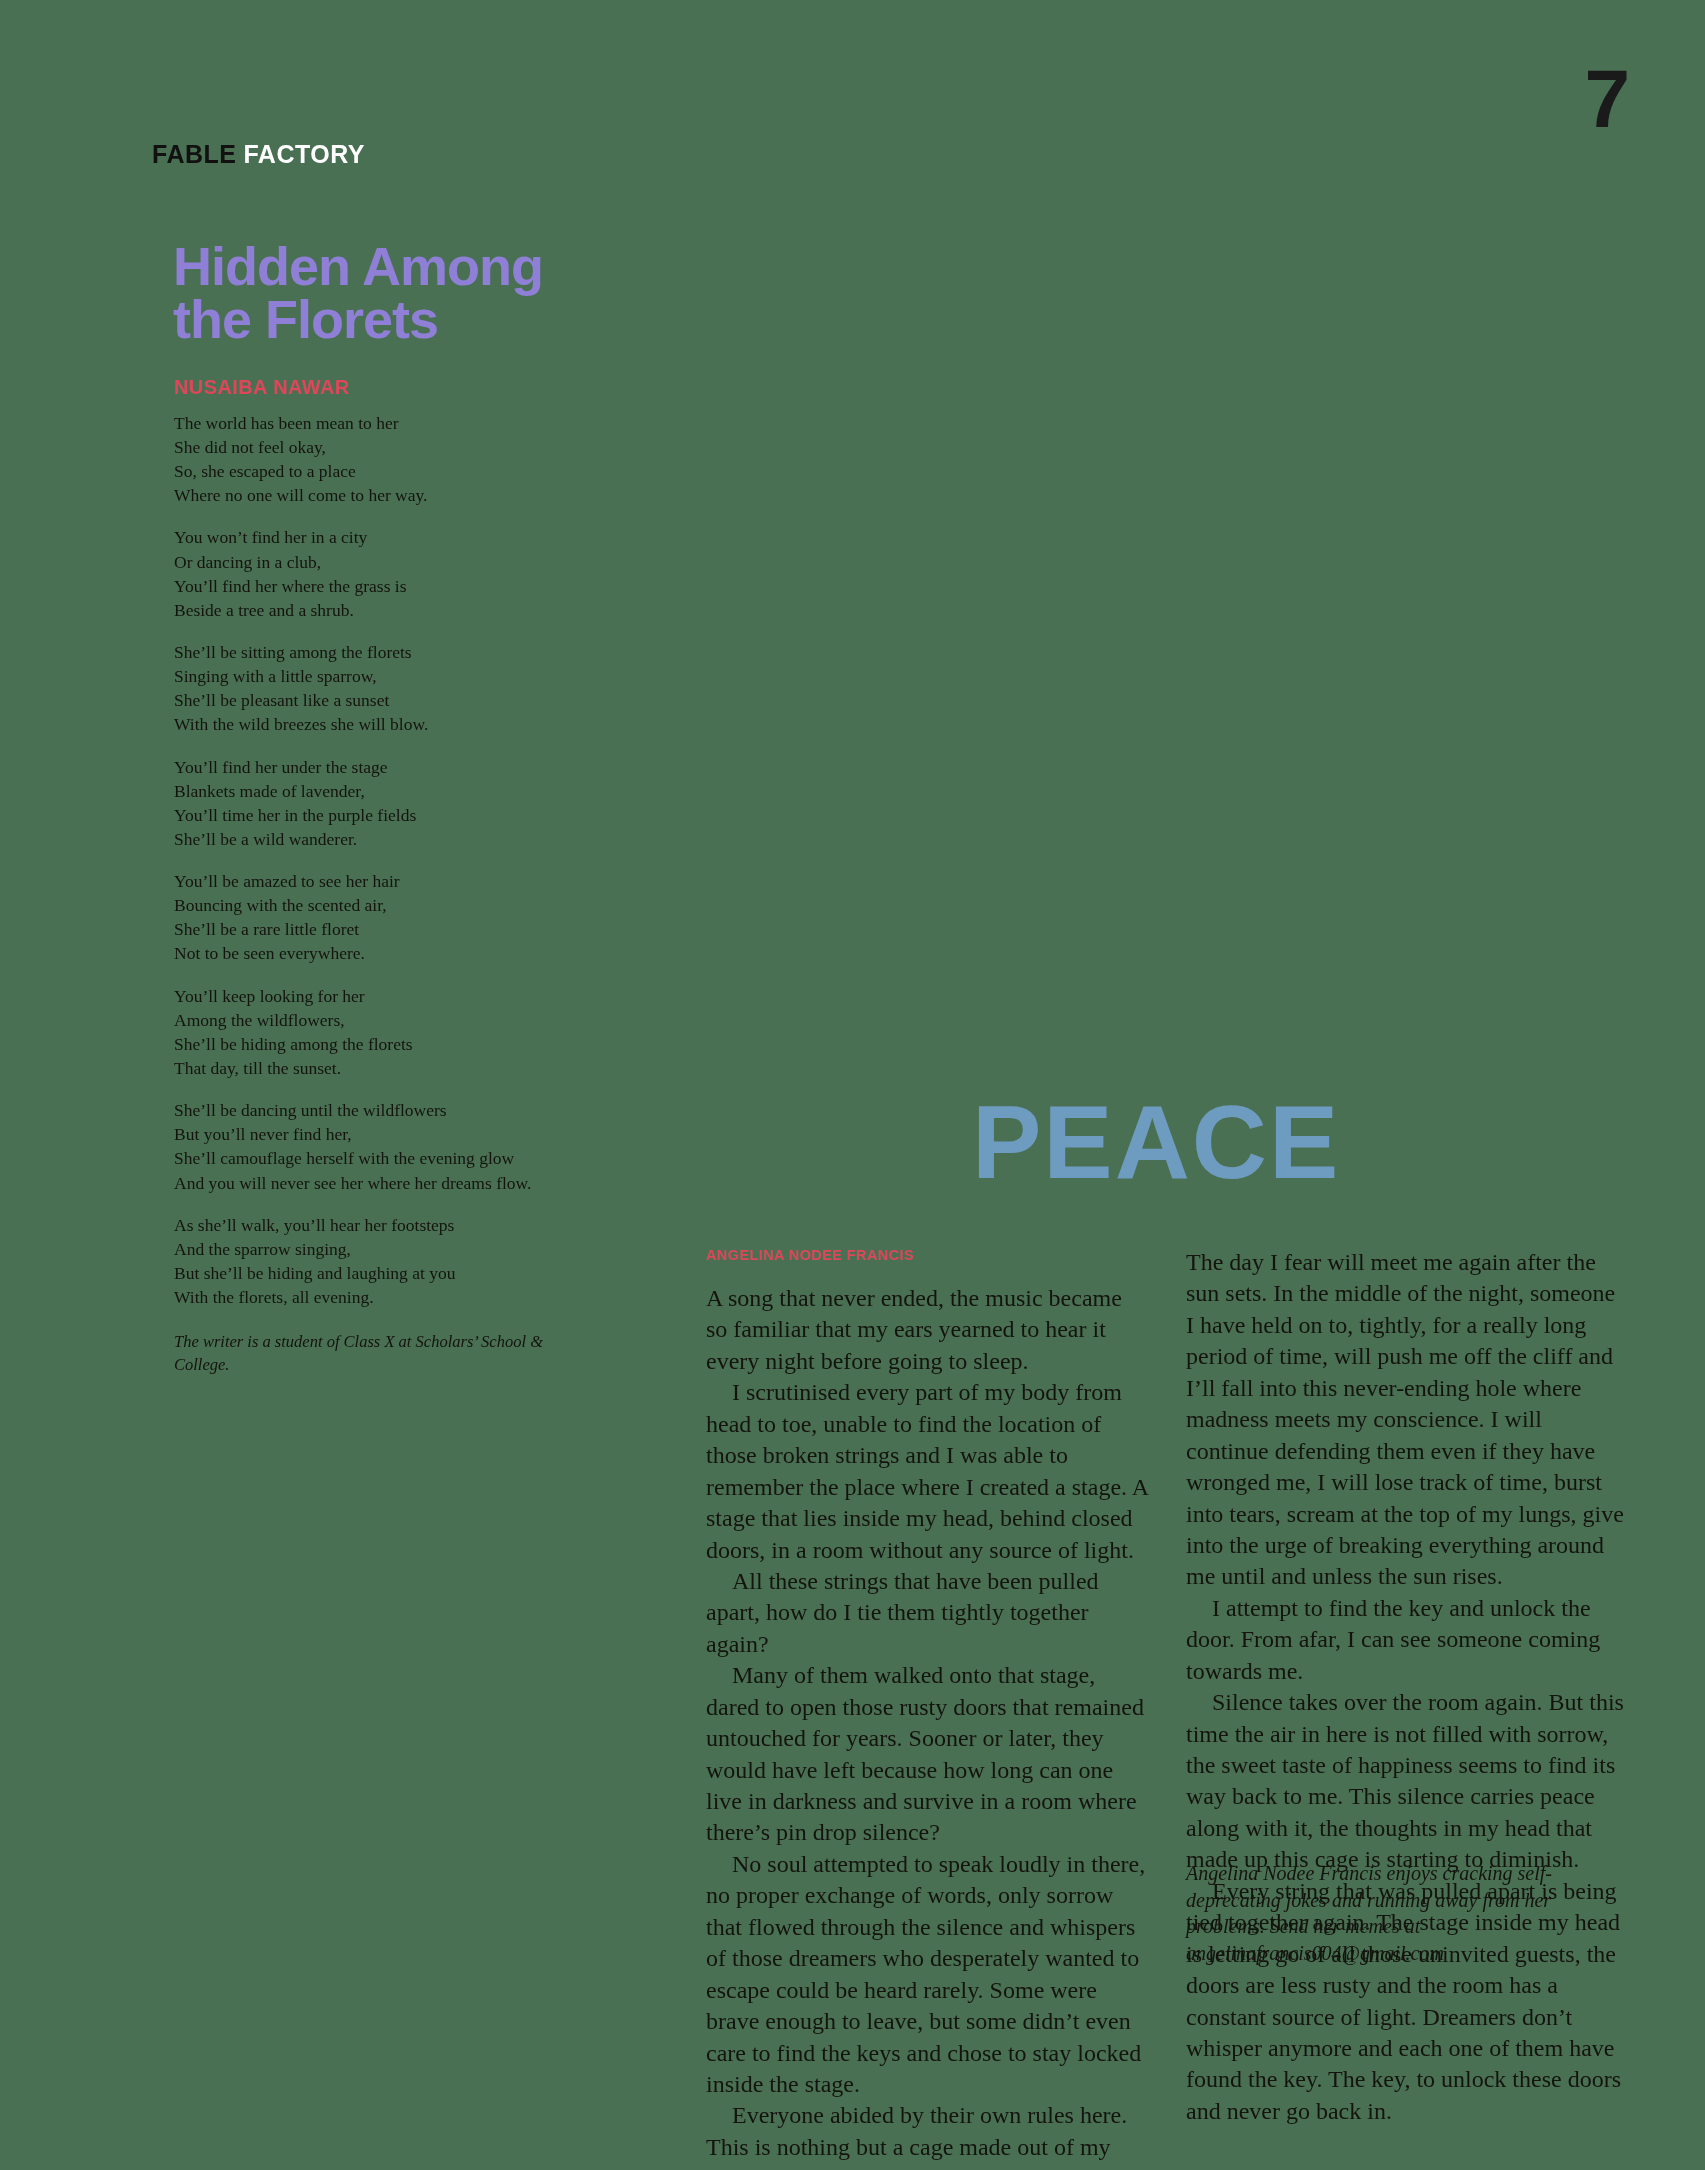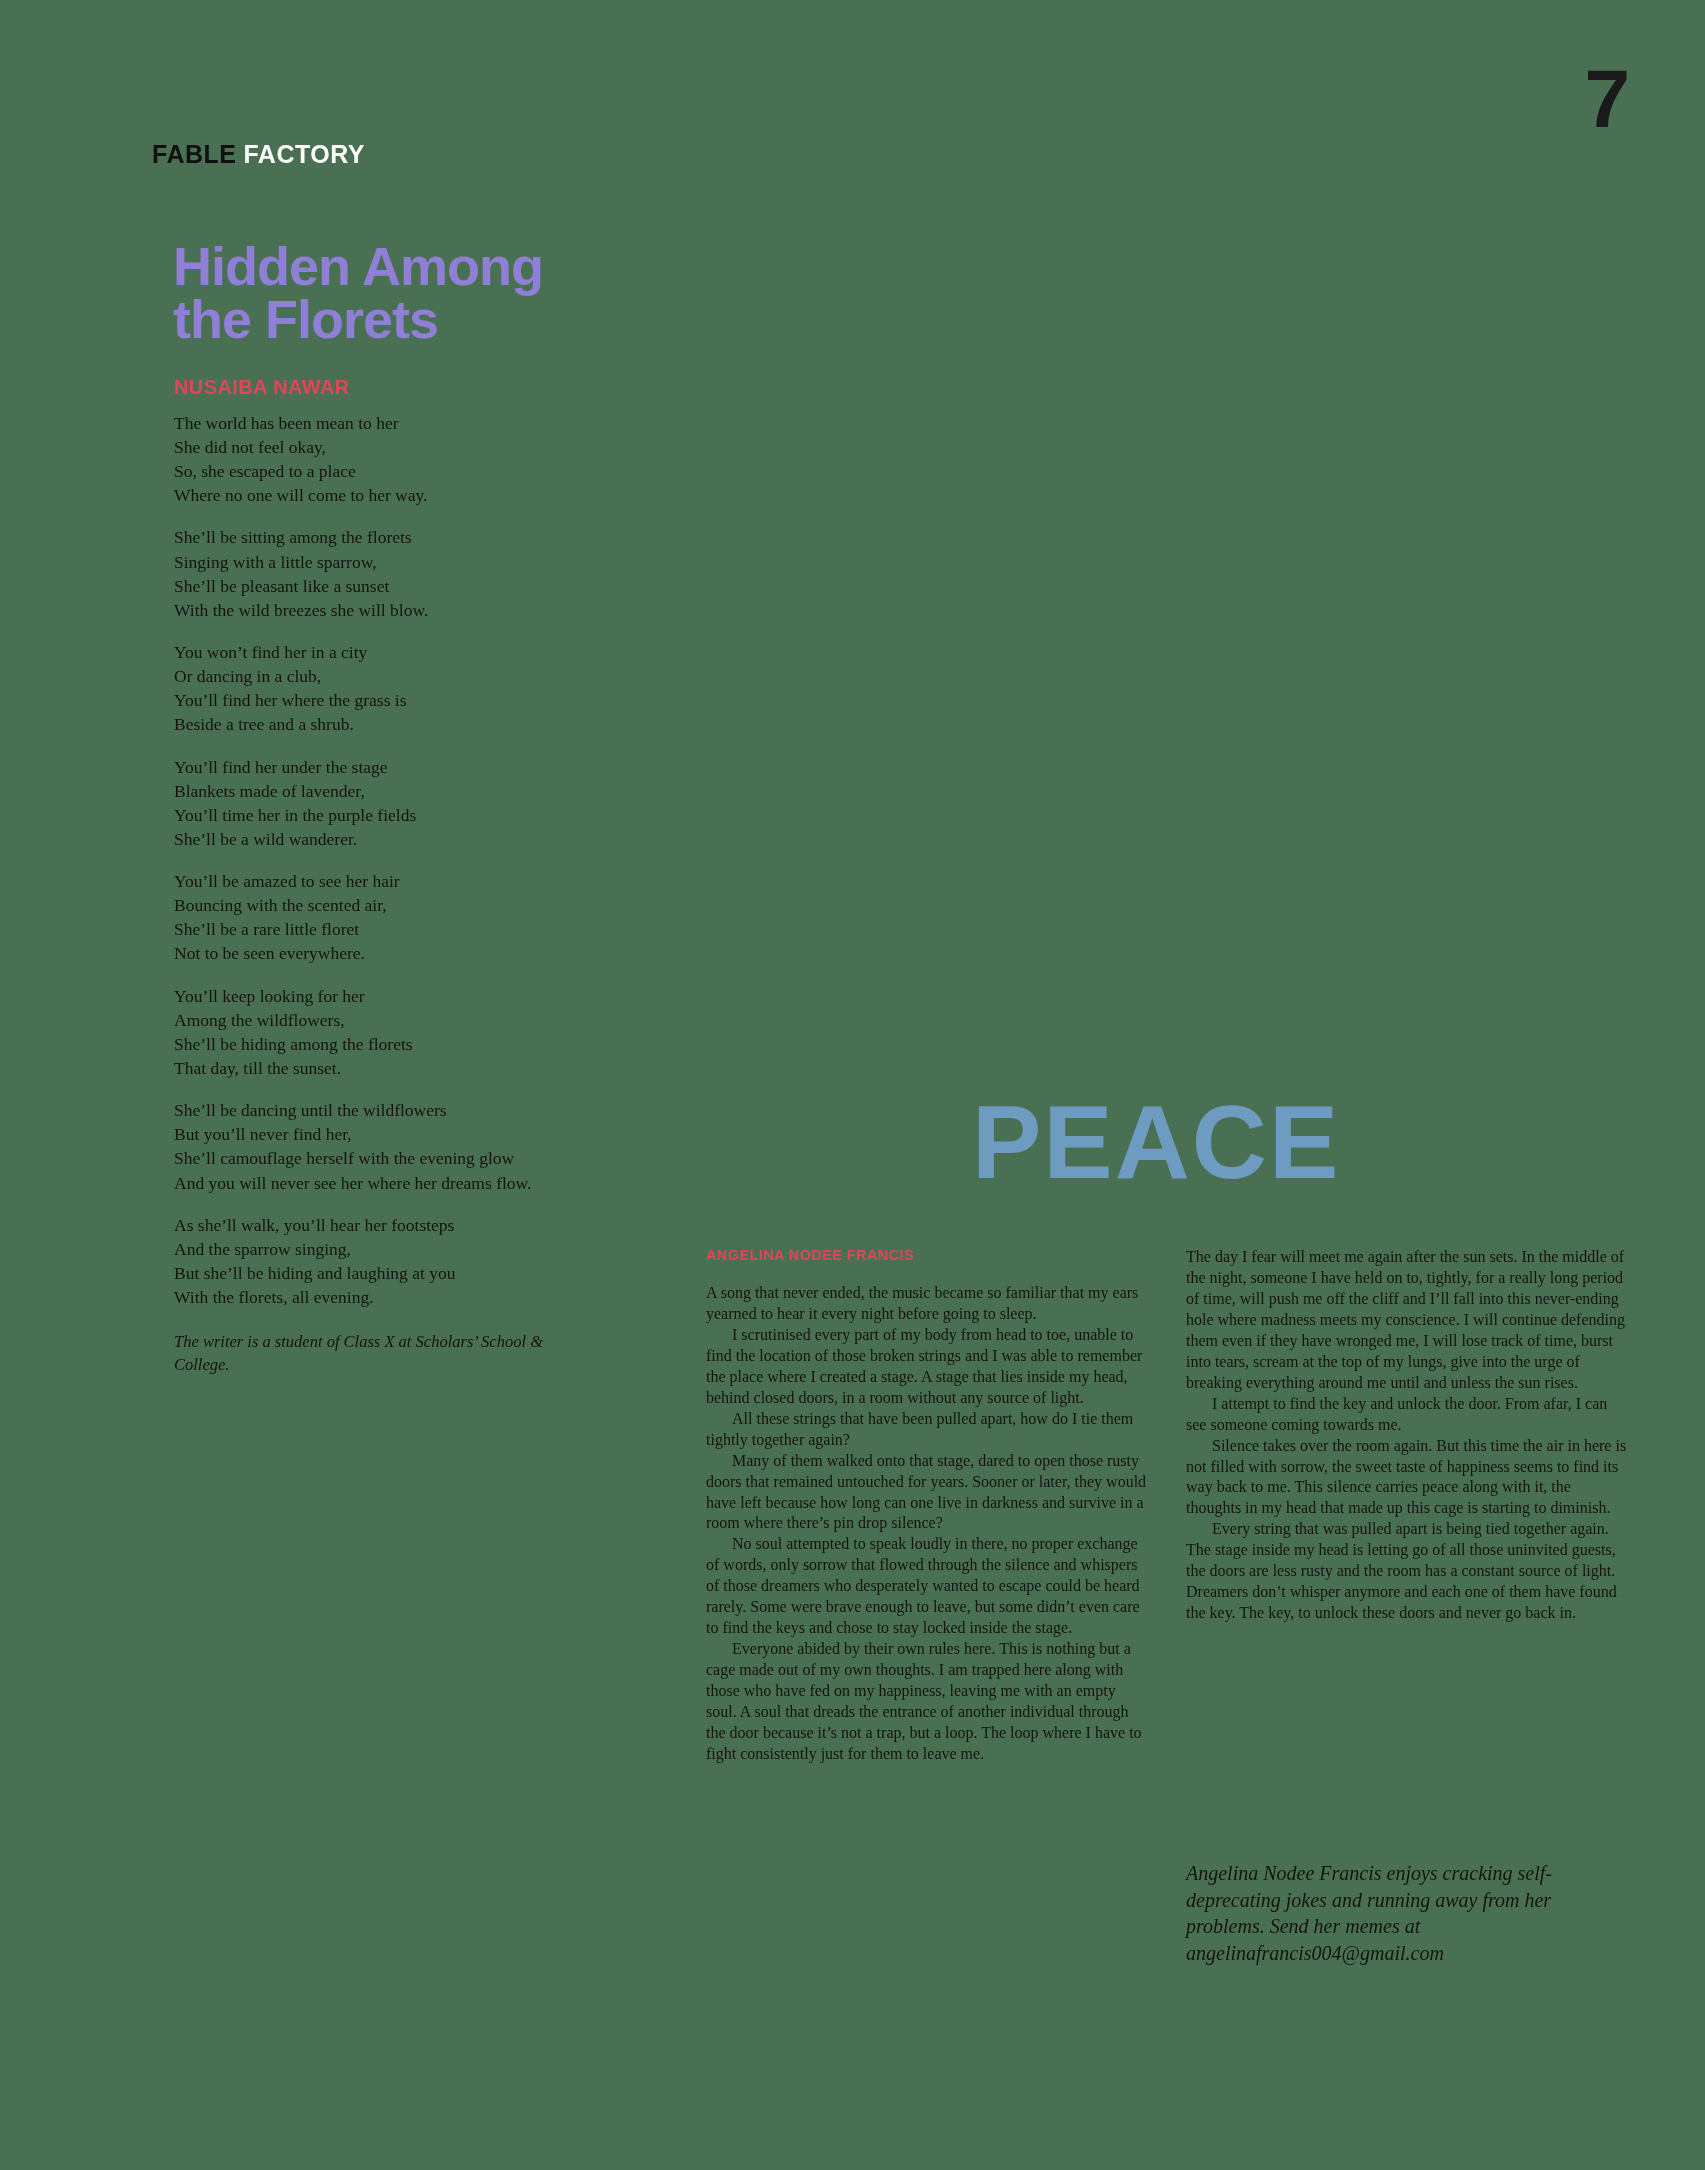--- a/index.html
+++ b/index.html
@@ -114,21 +114,21 @@
     font-family: "Liberation Sans", sans-serif;
     font-weight: bold;
     font-size: 14.5px;
     letter-spacing: 0.4px;
     color: #e0465a;
   }
 
   .col {
     position: absolute;
     width: 442px;
-    font-size: 16px;
+    font-size: 24px;
     line-height: 1.31;
     color: #14140f;
     text-align: left;
   }
   .col-mid { left: 672px; top: 1283px; }
   .col-right { left: 1152px; top: 1247px; }
 
   .col p { margin: 0; }
   .col p.indent { text-indent: 26px; }
 
@@ -162,30 +162,30 @@
     <div class="byline">NUSAIBA NAWAR</div>
 
     <div id="poem-body">
         <p class="stanza">
           <span class="vline">The world has been mean to her</span>
           <span class="vline">She did not feel okay,</span>
           <span class="vline">So, she escaped to a place</span>
           <span class="vline">Where no one will come to her way.</span>
         </p>
         <p class="stanza">
+          <span class="vline">You won’t find her in a city</span>
+          <span class="vline">Or dancing in a club,</span>
+          <span class="vline">You’ll find her where the grass is</span>
+          <span class="vline">Beside a tree and a shrub.</span>
+        </p>
+        <p class="stanza">
           <span class="vline">She’ll be sitting among the florets</span>
           <span class="vline">Singing with a little sparrow,</span>
           <span class="vline">She’ll be pleasant like a sunset</span>
           <span class="vline">With the wild breezes she will blow.</span>
-        </p>
-        <p class="stanza">
-          <span class="vline">You won’t find her in a city</span>
-          <span class="vline">Or dancing in a club,</span>
-          <span class="vline">You’ll find her where the grass is</span>
-          <span class="vline">Beside a tree and a shrub.</span>
         </p>
         <p class="stanza">
           <span class="vline">You’ll find her under the stage</span>
           <span class="vline">Blankets made of lavender,</span>
           <span class="vline">You’ll time her in the purple fields</span>
           <span class="vline">She’ll be a wild wanderer.</span>
         </p>
         <p class="stanza">
           <span class="vline">You’ll be amazed to see her hair</span>
           <span class="vline">Bouncing with the scented air,</span>

